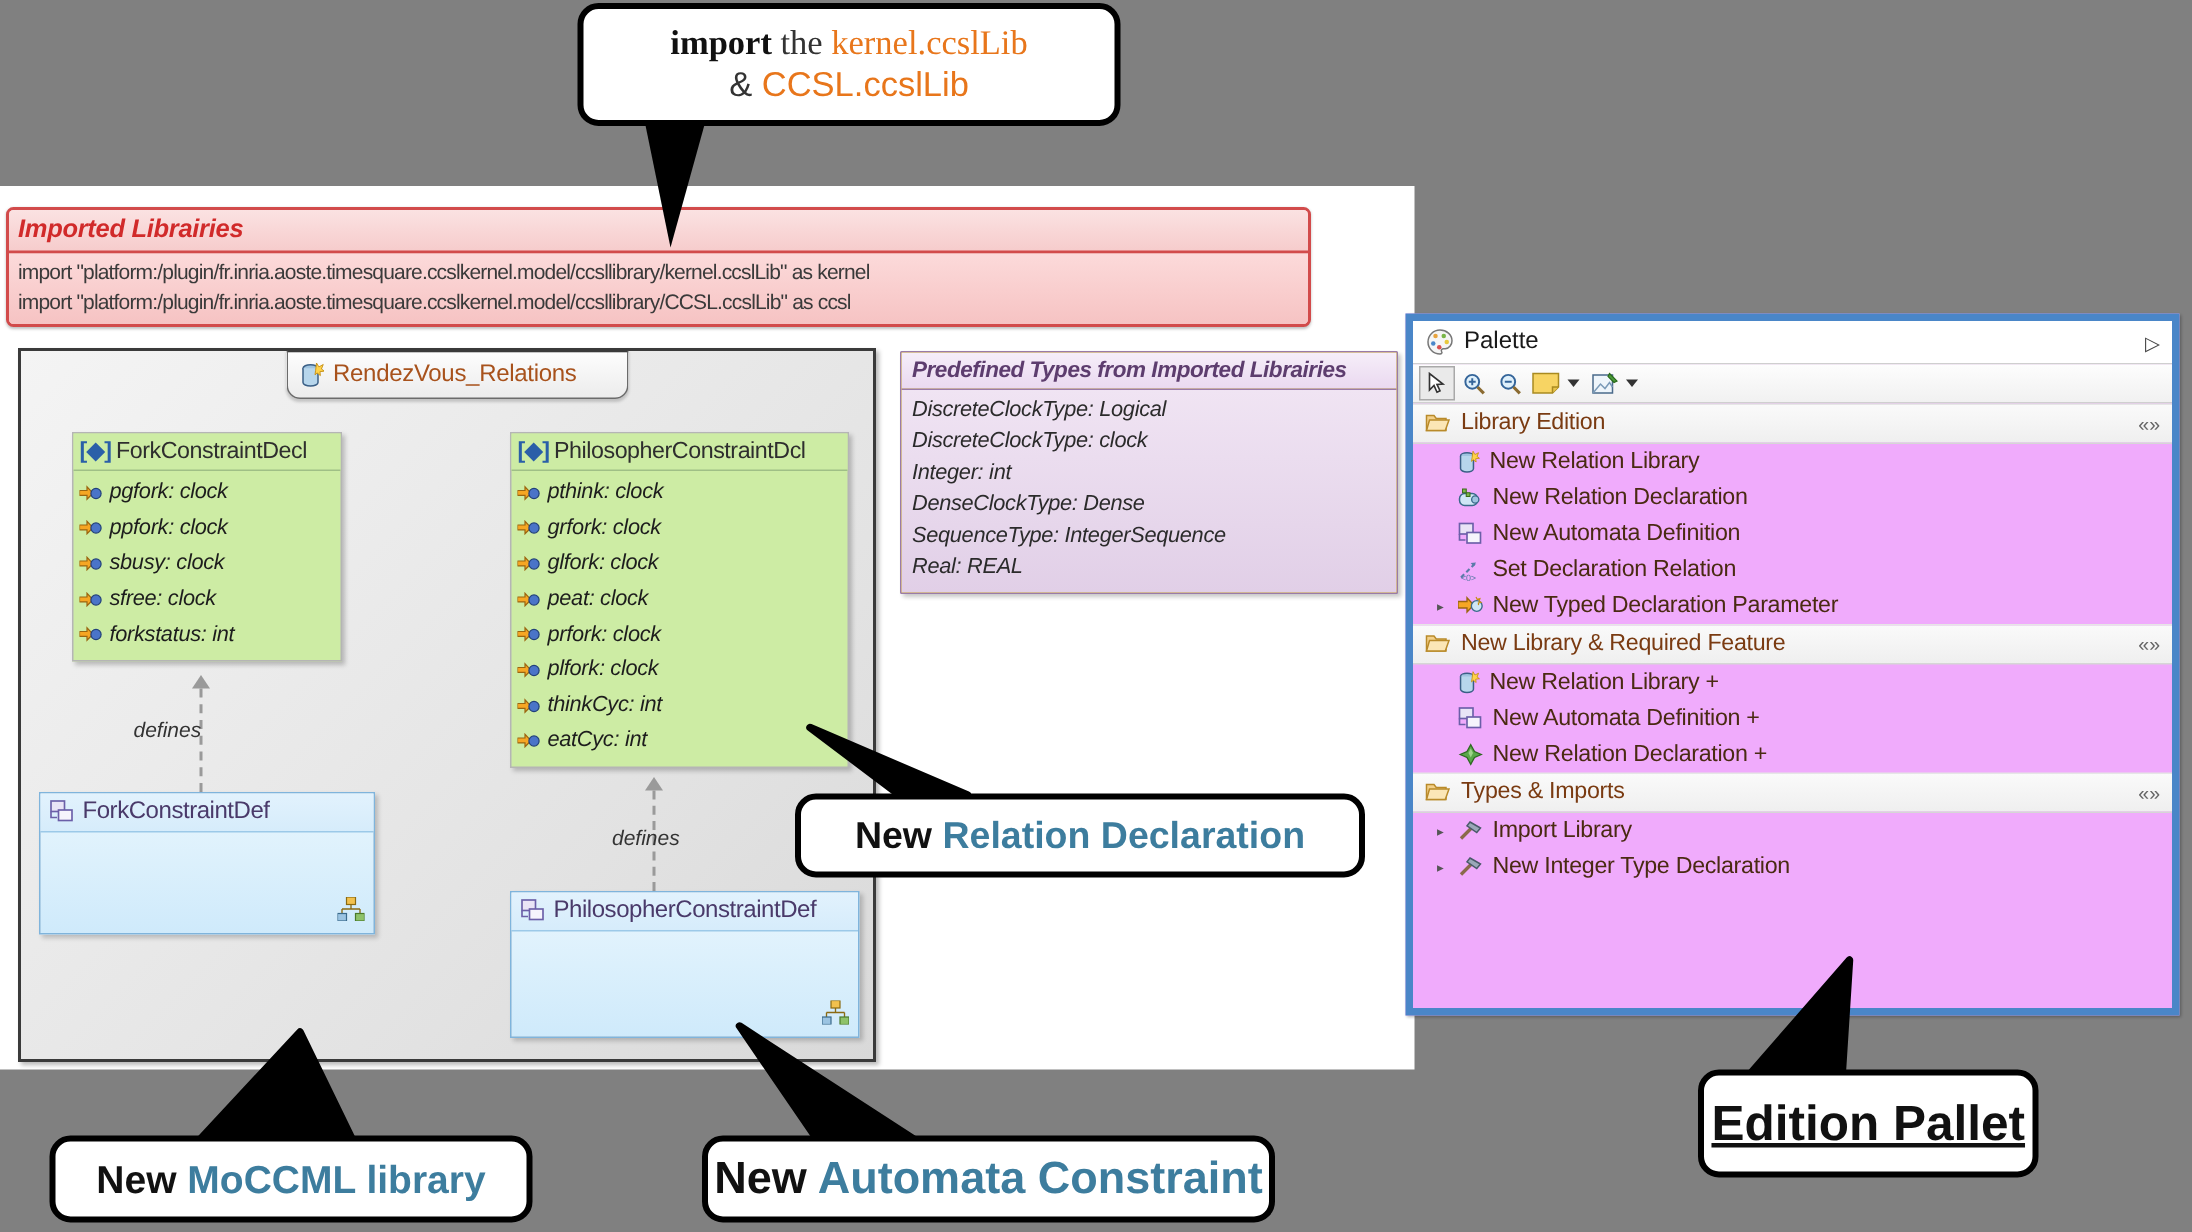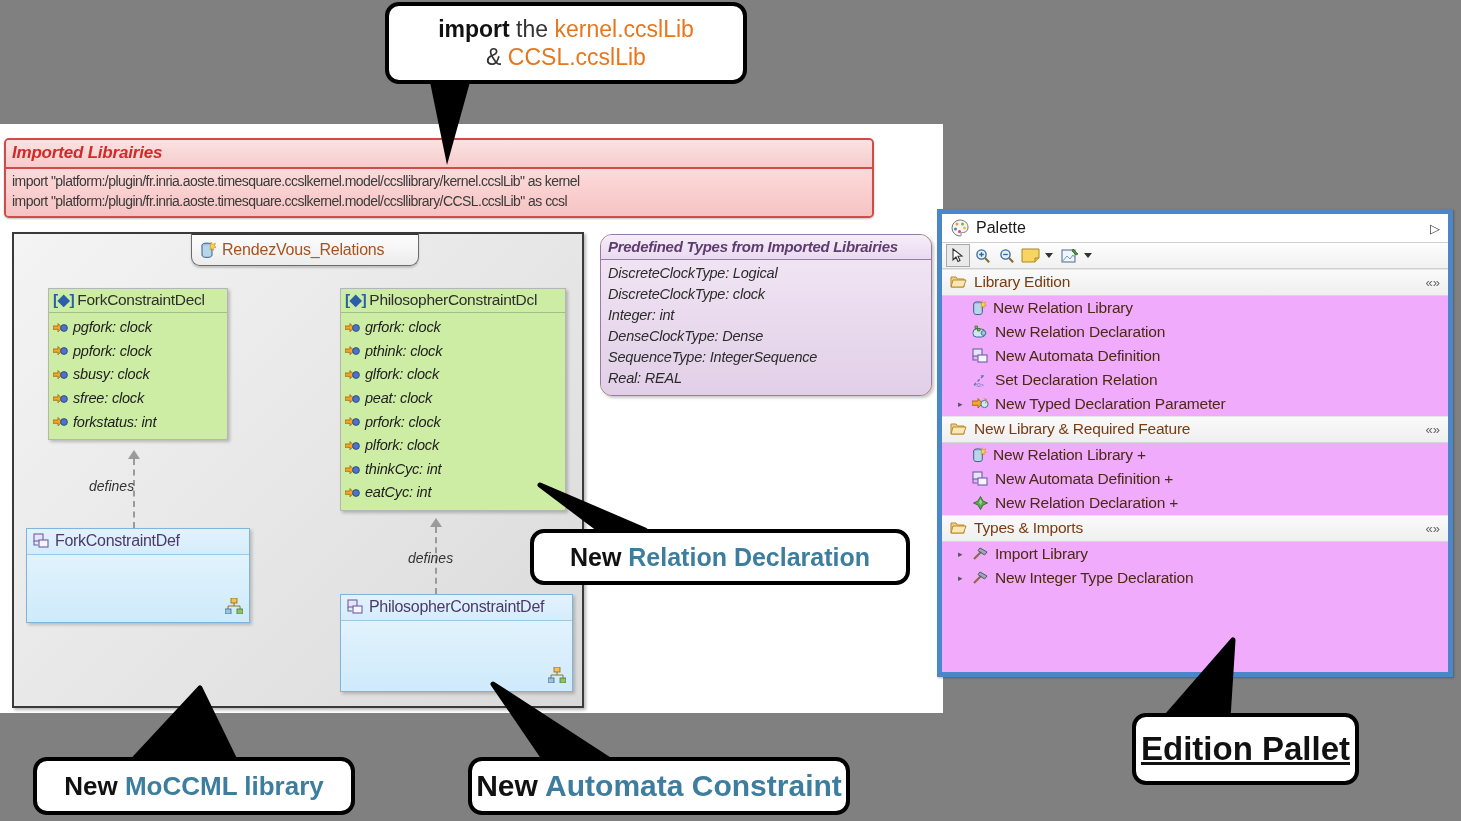--- a/index.html
+++ b/index.html
@@ -112,21 +112,21 @@
   }
   .dashline{position:absolute;border-left:2px dashed #9a9a9a;}
   .uparrow{position:absolute;width:0;height:0;
     border-left:6px solid transparent;border-right:6px solid transparent;
     border-bottom:9px solid #9a9a9a;}
 
   
   #predef{
     left:600px;top:234px;width:330px;
     border:1px solid #9a7ba8;
-    border-radius:12px;
+    border-radius:1px;
     background:#fde047;
     box-shadow:2px 2px 3px rgba(0,0,0,.22);
     overflow:hidden;
   }
   #predef .hdr{
     background:linear-gradient(#f6eef9,#ead9f0);
     border-bottom:1px solid #9a7ba8;
     padding:3px 6px 4px 7px;
     font-style:italic;font-weight:bold;color:#5d3d6e;
     font-size:15px;white-space:nowrap;letter-spacing:-.3px;
@@ -271,28 +271,28 @@
   <div class="title">
     <span style="color:#2a5fa8;font-weight:bold;">[◆]</span>
     <span>PhilosopherConstraintDcl</span>
   </div>
   <div class="attrs">
     <div class="attr">
         <svg width="15" height="12" viewBox="0 0 15 12">
           <path d="M0 4h5V1.5L9 5.8 5 9.8V7.3H0z" fill="#f6a623" stroke="#9a6510" stroke-width=".8"></path>
           <circle cx="11" cy="6" r="3.4" fill="#4a74c8" stroke="#22407a" stroke-width=".8"></circle>
         </svg>
+        <span>pthink: clock</span>
+      </div>
+    <div class="attr">
+        <svg width="15" height="12" viewBox="0 0 15 12">
+          <path d="M0 4h5V1.5L9 5.8 5 9.8V7.3H0z" fill="#f6a623" stroke="#9a6510" stroke-width=".8"></path>
+          <circle cx="11" cy="6" r="3.4" fill="#4a74c8" stroke="#22407a" stroke-width=".8"></circle>
+        </svg>
         <span>grfork: clock</span>
-      </div>
-    <div class="attr">
-        <svg width="15" height="12" viewBox="0 0 15 12">
-          <path d="M0 4h5V1.5L9 5.8 5 9.8V7.3H0z" fill="#f6a623" stroke="#9a6510" stroke-width=".8"></path>
-          <circle cx="11" cy="6" r="3.4" fill="#4a74c8" stroke="#22407a" stroke-width=".8"></circle>
-        </svg>
-        <span>pthink: clock</span>
       </div>
     <div class="attr">
         <svg width="15" height="12" viewBox="0 0 15 12">
           <path d="M0 4h5V1.5L9 5.8 5 9.8V7.3H0z" fill="#f6a623" stroke="#9a6510" stroke-width=".8"></path>
           <circle cx="11" cy="6" r="3.4" fill="#4a74c8" stroke="#22407a" stroke-width=".8"></circle>
         </svg>
         <span>glfork: clock</span>
       </div>
     <div class="attr">
         <svg width="15" height="12" viewBox="0 0 15 12">
@@ -568,21 +568,21 @@
   <path d="M133,760 L200,688 L235,760 Z" fill="none" stroke="#000" stroke-width="5" stroke-linejoin="round"></path>
 
   <path d="M545,760 L493,684 L610,760 Z" fill="#000"></path>
   <path d="M545,760 L493,684 L610,760 Z" fill="none" stroke="#000" stroke-width="5" stroke-linejoin="round"></path>
 
   <path d="M1165,718 L1233,640 L1228,718 Z" fill="#000"></path>
   <path d="M1165,718 L1233,640 L1228,718 Z" fill="none" stroke="#000" stroke-width="5" stroke-linejoin="round"></path>
 </svg>
 
 <div class="callout" style="left:385px;top:2px;width:362px;height:82px;flex-direction:column;gap:1px;">
-  <div class="ln" style="font-size:23px;">
+  <div class="ln" style="font-size:23px;font-family:Liberation Serif, serif;">
     <span class="blk">import</span><span style="color:#333;"> the </span><span class="org">kernel.ccslLib</span>
   </div>
   <div class="ln" style="font-size:23px;">
     <span style="color:#333;">&amp; </span><span class="org">CCSL.ccslLib</span>
   </div>
 </div>
 
 <div class="callout" style="left:530px;top:529px;width:380px;height:56px;">
   <div class="ln" style="font-size:25px;">
     <span class="blk">New </span><span class="blu">Relation Declaration</span>

